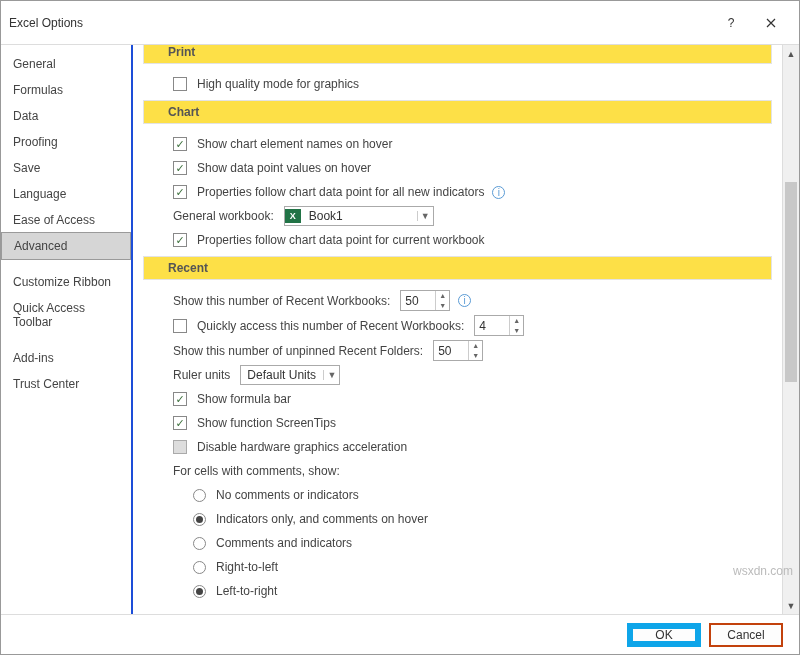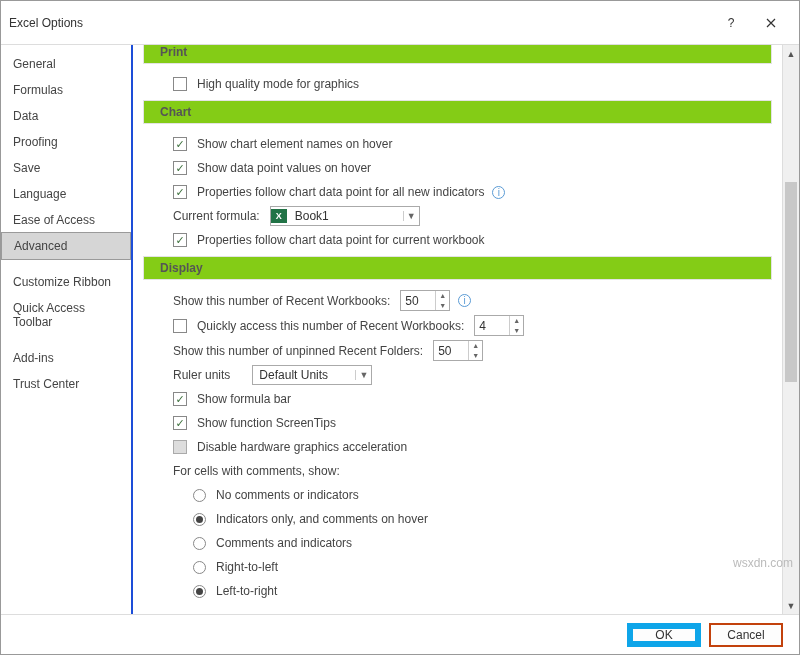--- a/index.html
+++ b/index.html
@@ -9,21 +9,21 @@
 .titlebar .title { flex: 1; font-size: 12px; }
 .titlebar .tbtn { width: 40px; height: 28px; display: flex; align-items: center; justify-content: center; cursor: default; }
 .body { flex: 1; display: flex; overflow: hidden; }
 .sidebar { width: 132px; border-right: 2px solid #1d4ed8; padding-top: 6px; background: #fff; }
 .sidebar .item { padding: 6px 12px; cursor: default; color: #444; }
 .sidebar .item.selected { background: #d6d6d6; border: 1px solid #9a9a9a; margin: -1px 0; }
 .sidebar .gap { height: 10px; }
 .main-wrap { flex: 1; position: relative; display: flex; }
 .main { flex: 1; overflow: hidden; padding: 0 0 0 0; }
 .content { padding: 0 20px 10px 20px; }
-.section-header { background: #84cc16; border: 1px solid #e3e3e3; padding: 4px 16px; margin: 6px -10px 10px -10px; font-weight: bold; color: #555; }
+.section-header { background: #fde047; border: 1px solid #e3e3e3; padding: 4px 24px; margin: 6px -10px 10px -10px; font-weight: bold; color: #555; }
 .section-header.cut { border-top: none; margin-top: 0; padding-top: 0; }
 .indent { padding-left: 20px; }
 .row { display: flex; align-items: center; margin: 4px 0; min-height: 20px; gap: 4px; }
 .chk { width: 14px; height: 14px; border: 1px solid #888; display: inline-flex; align-items: center; justify-content: center; margin-right: 6px; background: #fff; }
 .chk.checked::after { content: "✓"; font-size: 11px; color: #3b6f3b; line-height: 1; }
 .chk.disabled { background: #ddd; border-color: #aaa; }
 .radio { width: 13px; height: 13px; border: 1px solid #888; border-radius: 50%; display: inline-flex; align-items: center; justify-content: center; margin-right: 6px; background: #fff; }
 .radio.checked::after { content: ""; width: 7px; height: 7px; border-radius: 50%; background: #444; }
 .label { color: #444; }
 .info-icon { width: 13px; height: 13px; border: 1px solid #5a9bd5; border-radius: 50%; color: #5a9bd5; font-size: 10px; display: inline-flex; align-items: center; justify-content: center; margin-left: 4px; }
@@ -35,21 +35,21 @@
 .spinner .arrows { width: 14px; border-left: 1px solid #ccc; display: flex; flex-direction: column; }
 .spinner .arrows span { flex: 1; font-size: 7px; color: #666; text-align: center; line-height: 9px; }
 .excel-icon { width: 16px; height: 14px; background: #217346; color: #fff; font-size: 9px; font-weight: bold; display: inline-flex; align-items: center; justify-content: center; margin-right: 2px; }
 .scrollbar { width: 17px; background: #f0f0f0; border-left: 1px solid #ddd; display: flex; flex-direction: column; }
 .sb-btn { height: 17px; display: flex; align-items: center; justify-content: center; font-size: 9px; color: #555; background: #f0f0f0; }
 .sb-track { flex: 1; position: relative; }
 .sb-thumb { position: absolute; left: 2px; right: 2px; top: 120px; height: 200px; background: #c8c8c8; }
 .footer { height: 40px; border-top: 1px solid #ddd; display: flex; align-items: center; justify-content: flex-end; padding: 0 16px; gap: 8px; }
 .btn { min-width: 74px; height: 24px; border: 2px solid #c2410c; background: #fdfdfd; display: flex; align-items: center; justify-content: center; cursor: default; }
 .btn.primary { border: 6px solid #0ea5e9; }
-.watermark { position: absolute; right: 6px; bottom: 44px; color: #bbb; font-size: 12px; pointer-events: none; }
+.watermark { position: absolute; right: 6px; bottom: 36px; color: #bbb; font-size: 12px; pointer-events: none; }
 </style>
 </head>
 <body>
 
 <div class="dialog">
 
   <div class="titlebar">
     <span class="title">Excel Options</span>
     <div class="tbtn">?</div>
     <div class="tbtn">
@@ -98,34 +98,34 @@
             <div class="row">
               <span class="chk checked"></span>
               <span class="label">Show data point values on hover</span>
             </div>
             <div class="row">
               <span class="chk checked"></span>
               <span class="label">Properties follow chart data point for all new indicators</span>
               <span class="info-icon">i</span>
             </div>
             <div class="row">
-              <span class="label">Current formula:</span>
+              <span class="label">General workbook:</span>
               <span class="combo" style="width:150px; margin-left:6px;">
                 <span class="excel-icon">X</span>
                 <span class="val">Book1</span>
                 <span class="caret">▼</span>
               </span>
             </div>
             <div class="row">
               <span class="chk checked"></span>
               <span class="label">Properties follow chart data point for current workbook</span>
             </div>
           </div>
 
-          <div class="section-header">Display</div>
+          <div class="section-header">Recent</div>
           <div class="indent">
             <div class="row">
               <span class="label">Show this number of Recent Workbooks:</span>
               <span class="spinner" style="margin-left:6px;">
                 <span class="val">50</span>
                 <span class="arrows">
                     <span>▲</span>
                     <span>▼</span>
                   </span>
               </span>
@@ -147,21 +147,21 @@
               <span class="spinner" style="margin-left:6px;">
                 <span class="val">50</span>
                 <span class="arrows">
                     <span>▲</span>
                     <span>▼</span>
                   </span>
               </span>
             </div>
             <div class="row">
               <span class="label">Ruler units</span>
-              <span class="combo" style="width:120px; margin-left:18px;">
+              <span class="combo" style="width:100px; margin-left:6px;">
                 <span class="val">Default Units</span>
                 <span class="caret">▼</span>
               </span>
             </div>
             <div class="row">
               <span class="chk checked"></span>
               <span class="label">Show formula bar</span>
             </div>
             <div class="row">
               <span class="chk checked"></span>

